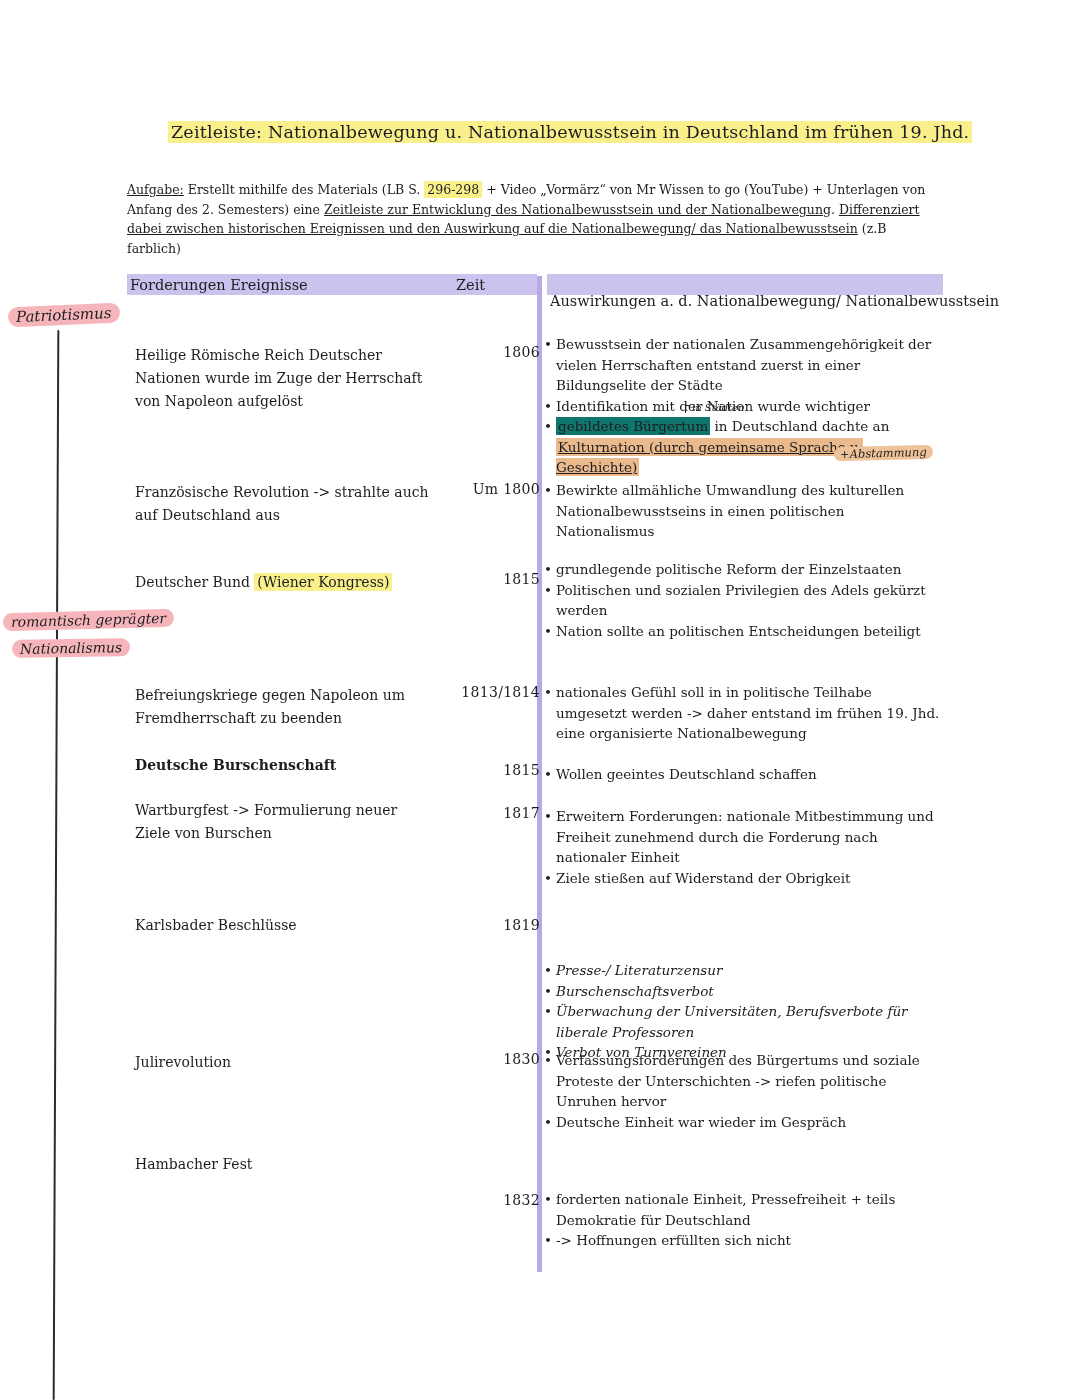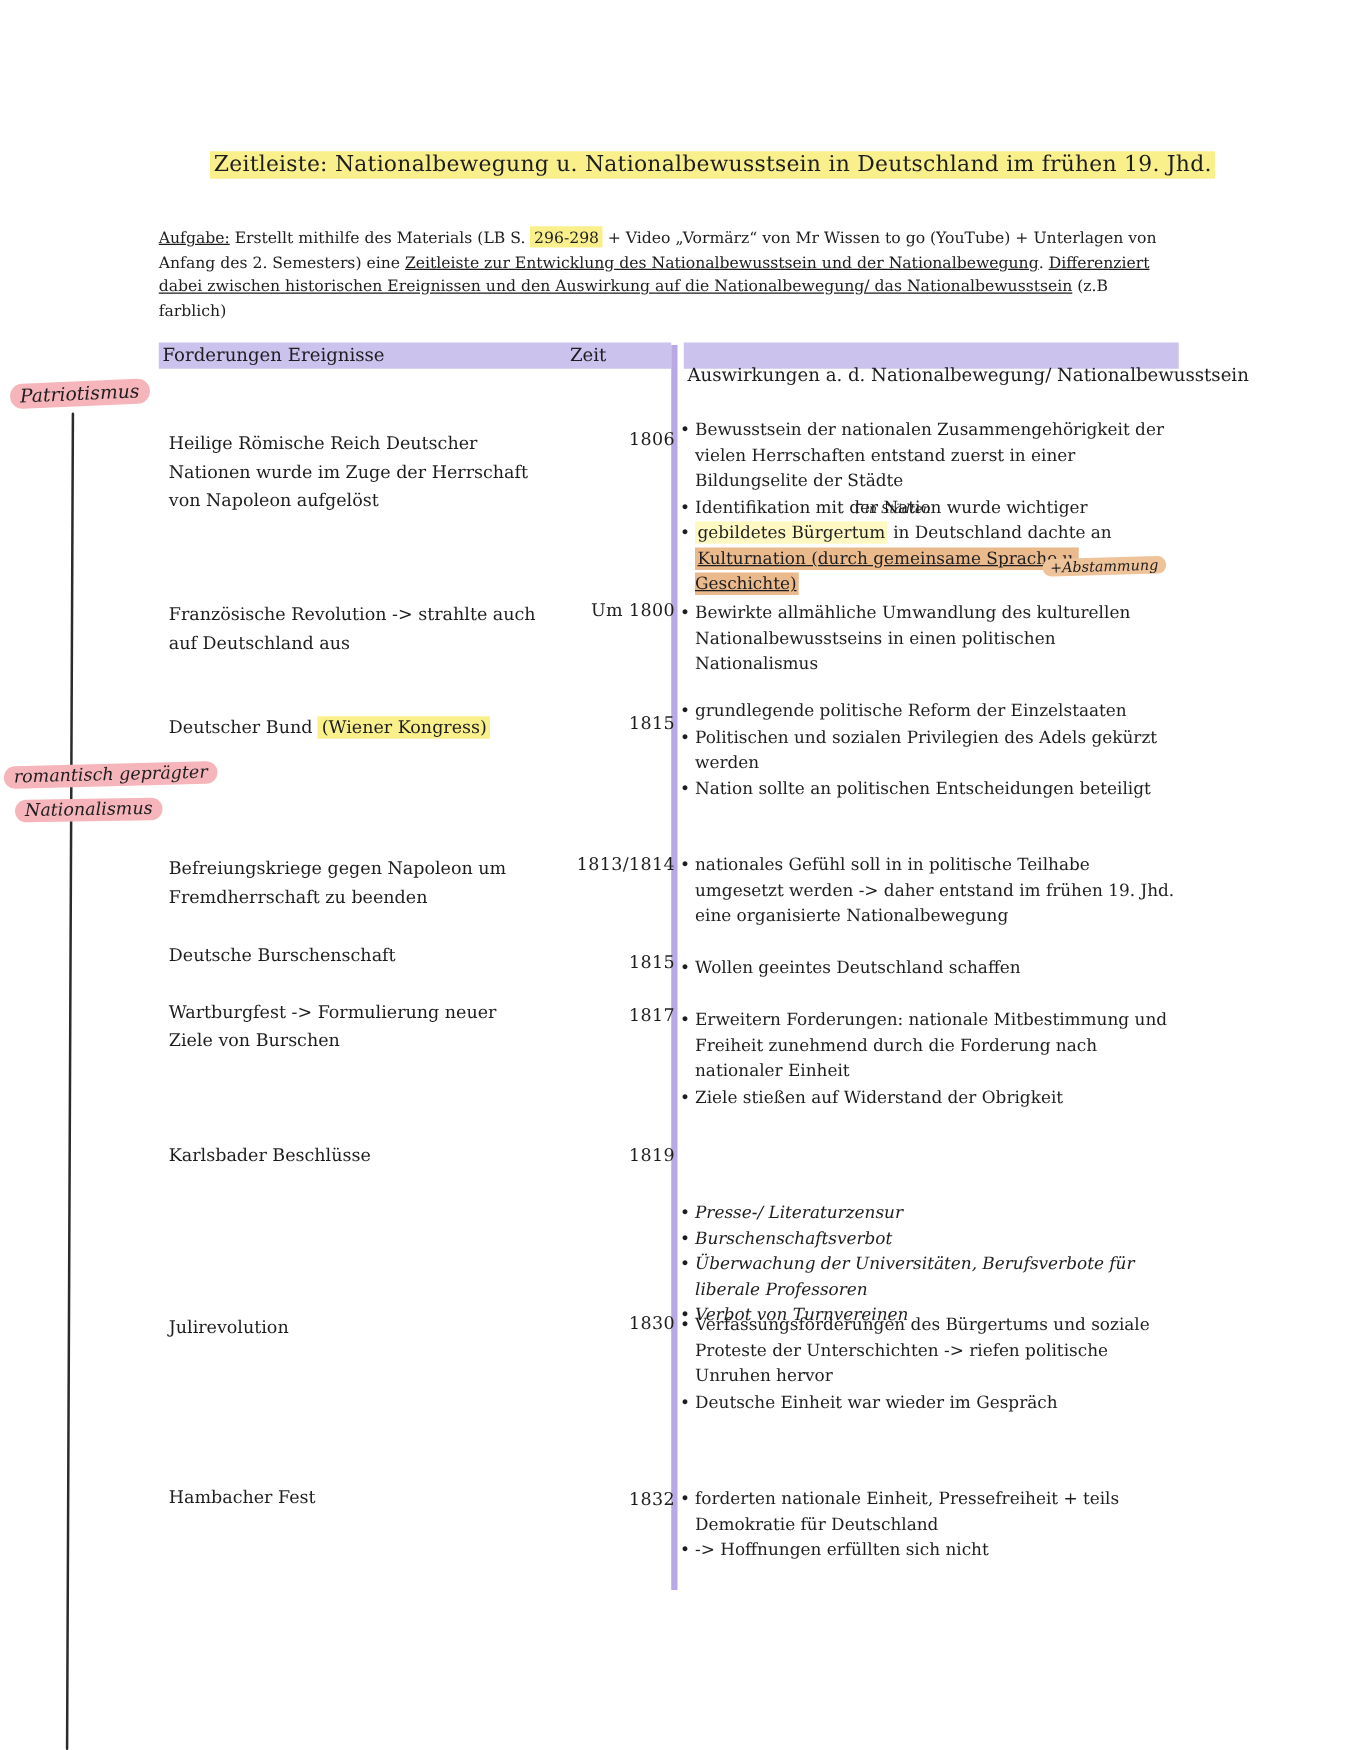--- a/index.html
+++ b/index.html
@@ -5,21 +5,21 @@
   * { margin:0; padding:0; box-sizing:border-box; }
   html,body { width:1080px; height:1400px; }
   body {
     background:#ffffff;
     font-family:"DejaVu Serif", serif;
     color:#1d1d1f;
     position:relative;
     overflow:hidden;
   }
   .hl-yellow   { background:#f9f08c; padding:1px 3px; }
-  .hl-orange   { background:#fef9c3; padding:1px 2px; }
+  .hl-orange   { background:#0f766e; padding:1px 2px; }
   .hl-orange-u { background:#eaba8c; padding:1px 2px; text-decoration:underline; }
   .u { text-decoration:underline; }
 
   #title { position:absolute; left:168px; top:122px; font-size:17.5px; letter-spacing:0.2px; }
 
   .task { position:absolute; left:127px; top:180px; width:806px; font-size:12.5px; line-height:19.5px; }
 
   .thead-band { position:absolute; top:274px; height:21px; background:#cbc2ee; }
   #band-left  { left:127px; width:410px; }
   #band-right { left:547px; width:396px; }
@@ -86,21 +86,21 @@
     <div class="cell fx" style="top: 559px; left: 543px; width: 402px;">
       <div class="bullet">grundlegende politische Reform der Einzelstaaten</div>
       <div class="bullet">Politischen und sozialen Privilegien des Adels gekürzt werden</div>
       <div class="bullet">Nation sollte an politischen Entscheidungen beteiligt</div>
     </div>
     <div class="cell ev" style="top: 684px; left: 135px; width: 295px;">Befreiungskriege gegen Napoleon um Fremdherrschaft zu beenden</div>
     <div class="cell tm" style="top: 684px; left: 430px; width: 110px;">1813/1814</div>
     <div class="cell fx" style="top: 682px; left: 543px; width: 402px;">
       <div class="bullet">nationales Gefühl soll in in politische Teilhabe umgesetzt werden -&gt; daher entstand im frühen 19. Jhd. eine organisierte Nationalbewegung</div>
     </div>
-    <div class="cell ev" style="top: 754px; left: 135px; width: 295px;">Deutsche Burschenschaft</div>
+    <div class="cell ev" style="top: 754px; left: 135px; width: 295px; font-weight: bold;">Deutsche Burschenschaft</div>
     <div class="cell tm" style="top: 762px; left: 430px; width: 110px;">1815</div>
     <div class="cell fx" style="top: 764px; left: 543px; width: 402px;">
       <div class="bullet">Wollen geeintes Deutschland schaffen</div>
     </div>
     <div class="cell ev" style="top: 799px; left: 135px; width: 295px;">Wartburgfest -&gt; Formulierung neuer Ziele von Burschen</div>
     <div class="cell tm" style="top: 805px; left: 430px; width: 110px;">1817</div>
     <div class="cell fx" style="top: 806px; left: 543px; width: 402px;">
       <div class="bullet">Erweitern Forderungen: nationale Mitbestimmung und Freiheit zunehmend durch die Forderung nach nationaler Einheit</div>
       <div class="bullet">Ziele stießen auf Widerstand der Obrigkeit</div>
     </div>
@@ -111,21 +111,21 @@
       <div class="bullet">Burschenschaftsverbot</div>
       <div class="bullet">Überwachung der Universitäten, Berufsverbote für liberale Professoren</div>
       <div class="bullet">Verbot von Turnvereinen</div>
     </div>
     <div class="cell ev" style="top: 1051px; left: 135px; width: 295px;">Julirevolution</div>
     <div class="cell tm" style="top: 1051px; left: 430px; width: 110px;">1830</div>
     <div class="cell fx" style="top: 1050px; left: 543px; width: 402px;">
       <div class="bullet">Verfassungsforderungen des Bürgertums und soziale Proteste der Unterschichten -&gt; riefen politische Unruhen hervor</div>
       <div class="bullet">Deutsche Einheit war wieder im Gespräch</div>
     </div>
-    <div class="cell ev" style="top: 1187px; left: 135px; width: 295px;">Hambacher Fest</div>
+    <div class="cell ev" style="top: 1153px; left: 135px; width: 295px;">Hambacher Fest</div>
     <div class="cell tm" style="top: 1192px; left: 430px; width: 110px;">1832</div>
     <div class="cell fx" style="top: 1189px; left: 543px; width: 402px;">
       <div class="bullet">forderten nationale Einheit, Pressefreiheit + teils Demokratie für Deutschland</div>
       <div class="bullet">-&gt; Hoffnungen erfüllten sich nicht</div>
     </div>
   </div>
 
 <span id="ann-patriotismus" class="hw pill-pink">Patriotismus</span>
 <span id="ann-romantisch" class="hw pill-pink">romantisch geprägter</span>
 <span id="ann-nationalismus" class="hw pill-pink">Nationalismus</span>

